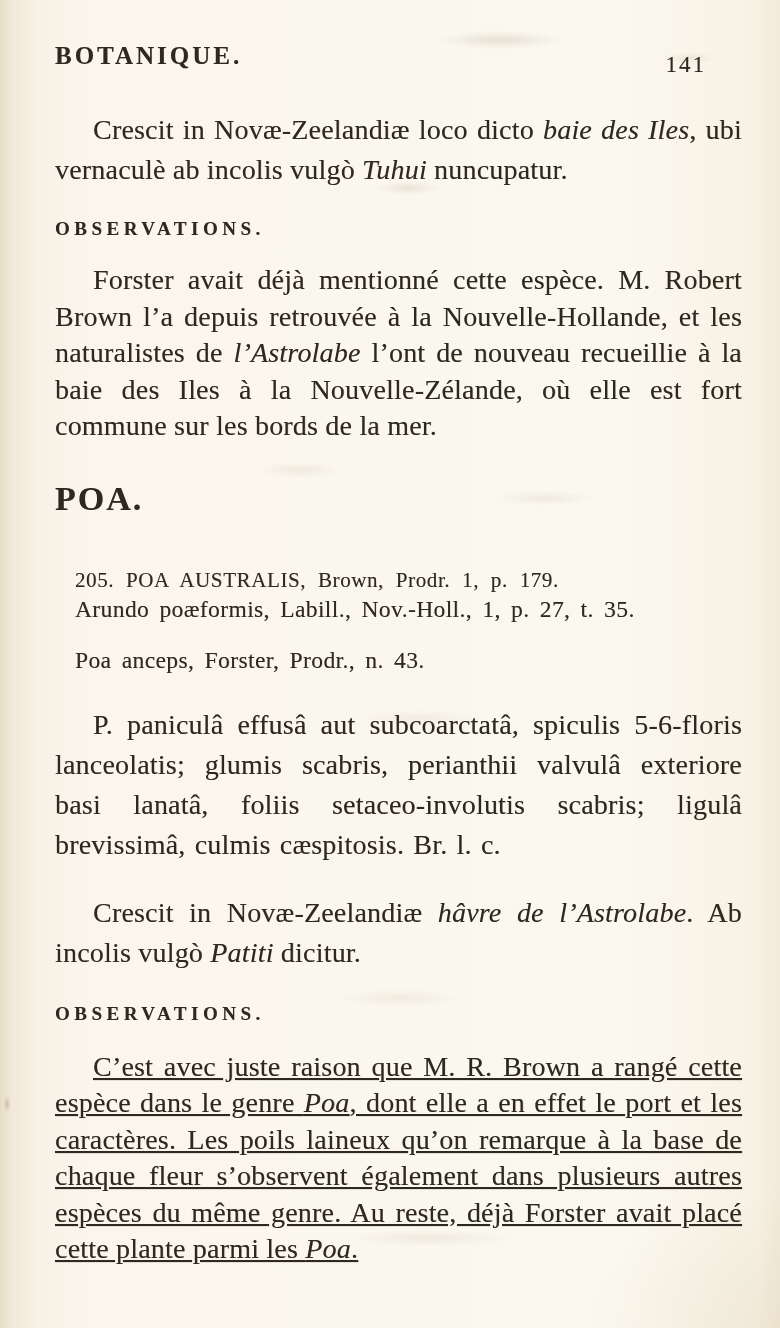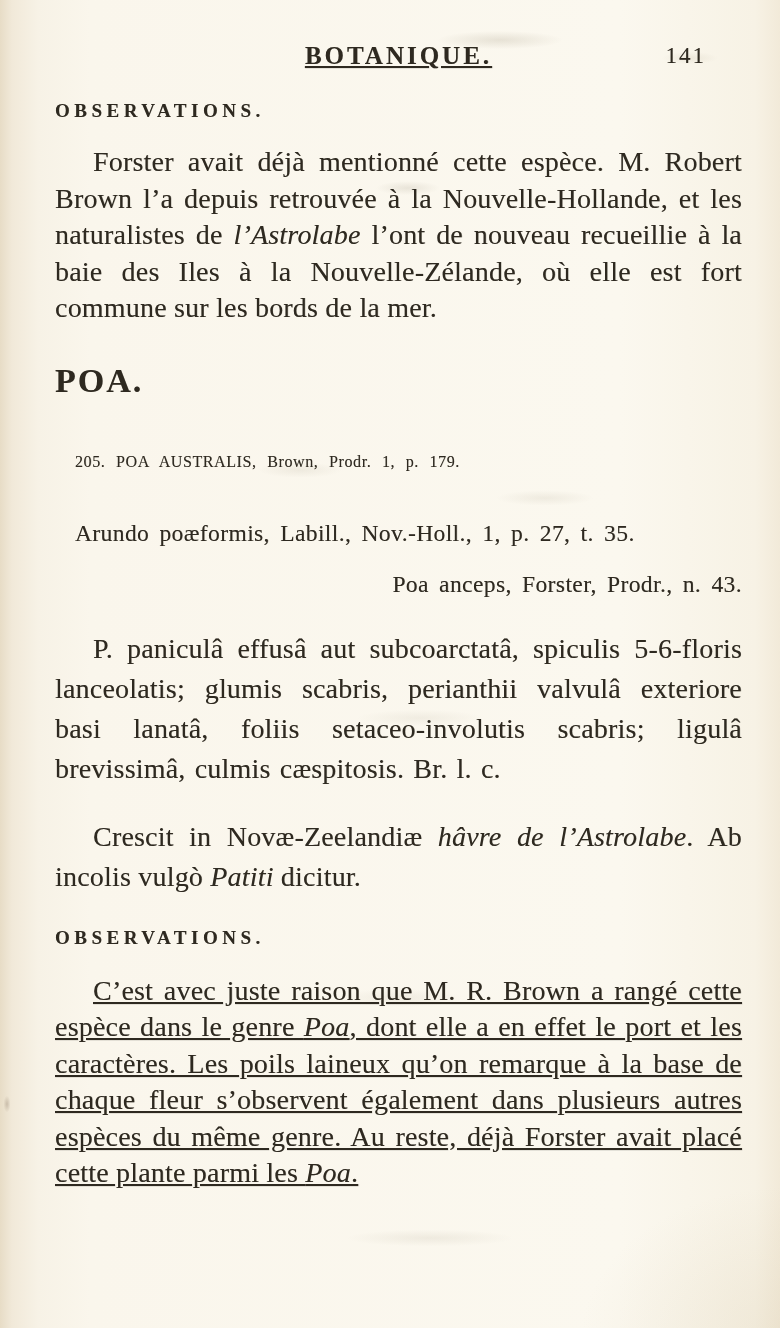--- a/index.html
+++ b/index.html
@@ -23,27 +23,26 @@
   }
   .page {
     position: relative;
     width: 780px; height: 1328px;
     box-sizing: border-box;
     padding: 42px 38px 0 55px;
     text-shadow: 0.3px 0.3px 0.6px rgba(46,41,32,0.38);
   }
   .running-head { position: relative; height: 32px; }
   .rh-title {
-    text-align: center;
+    text-align: left;
     font-size: 25px; letter-spacing: 3px;
     font-weight: 600;
-    text-decoration: underline;
   }
   .rh-page {
-    position: absolute; top: 1px; right: 36px;
+    position: absolute; top: 10px; right: 36px;
     font-size: 23px; letter-spacing: 2px; font-family: Liberation Serif, serif;
   }
   .para {
     font-size: 28px;
     text-align: justify;
     letter-spacing: 0.2px;
   }
   .indent { text-indent: 38px; }
   .lh-40 { line-height: 40px; }
   .lh-36 { line-height: 36.5px; }
@@ -58,50 +57,51 @@
   .after-heading { margin-top: 22px; }
   .genus-heading {
     margin-top: 34px;
     font-size: 34px; letter-spacing: 2px;
     font-weight: 600;
     line-height: 40px;
   }
   .species-line {
     margin-top: 46px;
     padding-left: 20px;
-    font-size: 16px;
+    font-size: 21px;
     word-spacing: 6px;
     letter-spacing: 0.6px;
     line-height: 30px;
     white-space: nowrap;
   }
   .synonym {
     padding-left: 20px;
     font-size: 23.5px;
     word-spacing: 4px;
     letter-spacing: 0.4px;
     line-height: 29px;
     white-space: nowrap;
   }
-  .syn-1 { margin-top: 42px; }
-  .syn-2 { margin-top: 22px; text-align: right; }
+  .syn-1 { }
+  .syn-2 { margin-top: 22px; }
   .desc { margin-top: 30px; word-spacing: 2px; }
   .para-1 { margin-top: 36px; }
   .final { margin-top: 24px; text-decoration: underline; }
 </style>
 </head>
 <body>
 
 <div class="page">
 
   <header class="running-head">
     <div class="rh-title">BOTANIQUE.</div>
     <div class="rh-page">141</div>
   </header>
 
+  <p class="para indent lh-40 para-1"><span>Crescit in Novæ-Zeelandiæ loco dicto </span><span class="it">baie des Iles</span><span>, ubi vernaculè ab incolis vulgò </span><span class="it">Tuhui</span><span> nuncupatur.</span></p>
 
   <h3 class="obs-heading">OBSERVATIONS.</h3>
 
   <p class="para indent lh-36 after-heading"><span>Forster avait déjà mentionné cette espèce. M. Robert Brown l’a depuis retrouvée à la Nouvelle-Hollande, et les naturalistes de </span><span class="it">l’Astrolabe</span><span> l’ont de nouveau recueillie à la baie des Iles à la Nouvelle-Zélande, où elle est fort commune sur les bords de la mer.</span></p>
 
   <h2 class="genus-heading">POA.</h2>
 
   <div class="species-line">205. POA AUSTRALIS, Brown, Prodr. 1, p. 179.</div>
 
   <div class="synonym syn-1">Arundo poæformis, Labill., Nov.-Holl., 1, p. 27, t. 35.</div>

